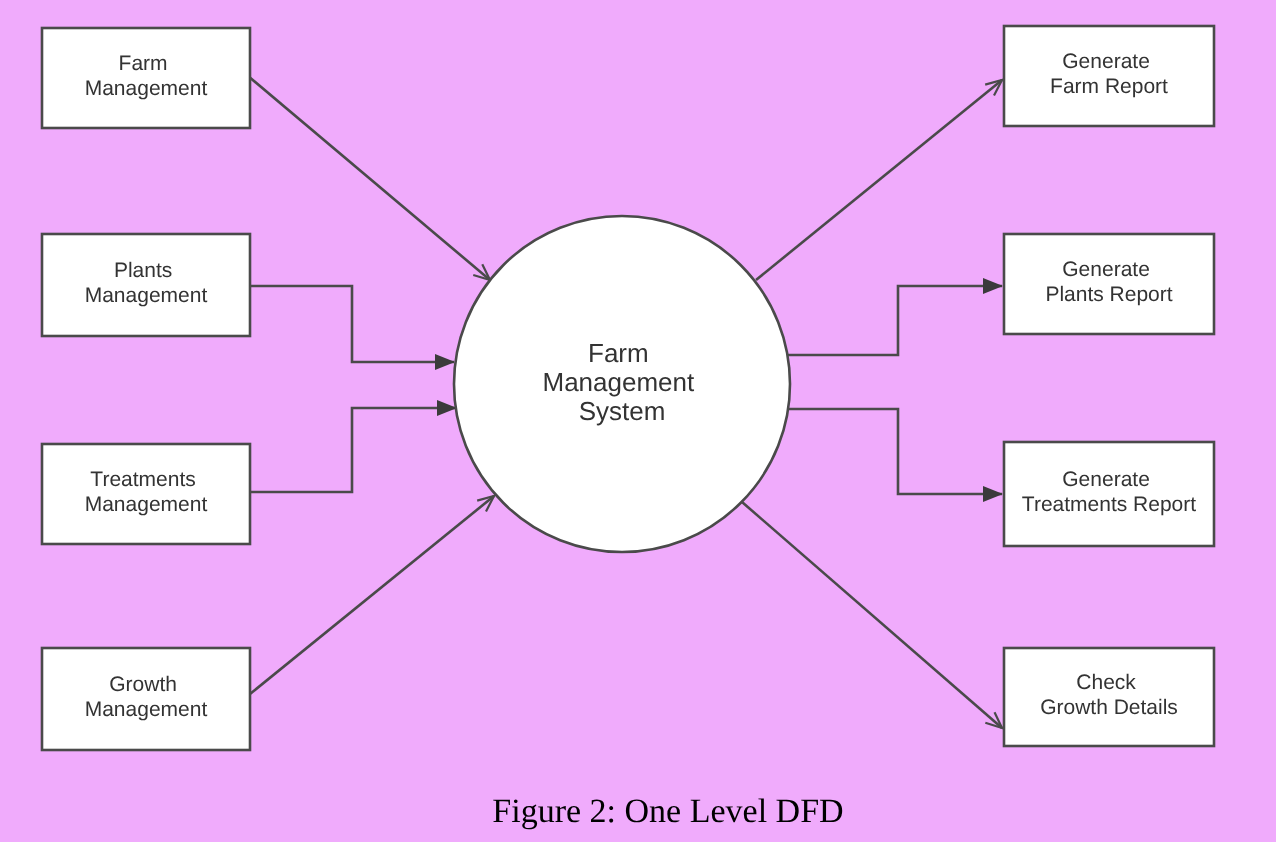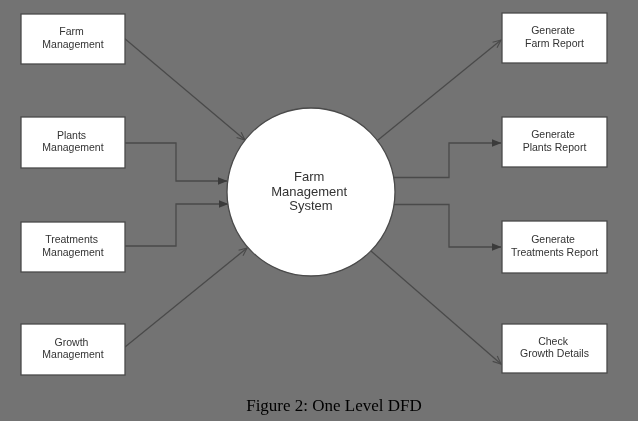--- a/index.html
+++ b/index.html
@@ -4,21 +4,21 @@
 <style>
   html, body {
     margin: 0;
     padding: 0;
     background: #ffffff;
   }
   .page {
     position: relative;
     width: 638px;
     height: 421px;
-    background: #737373;
+    background: #f0abfc;
     overflow: hidden;
     font-family: "Liberation Sans", sans-serif;
   }
   svg.dfd {
     display: block;
     position: absolute;
     top: 0;
     left: 0;
   }
   .shape {

